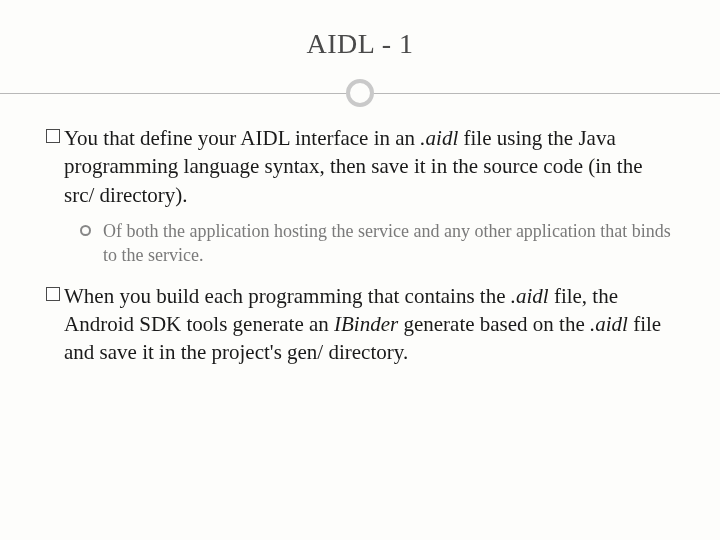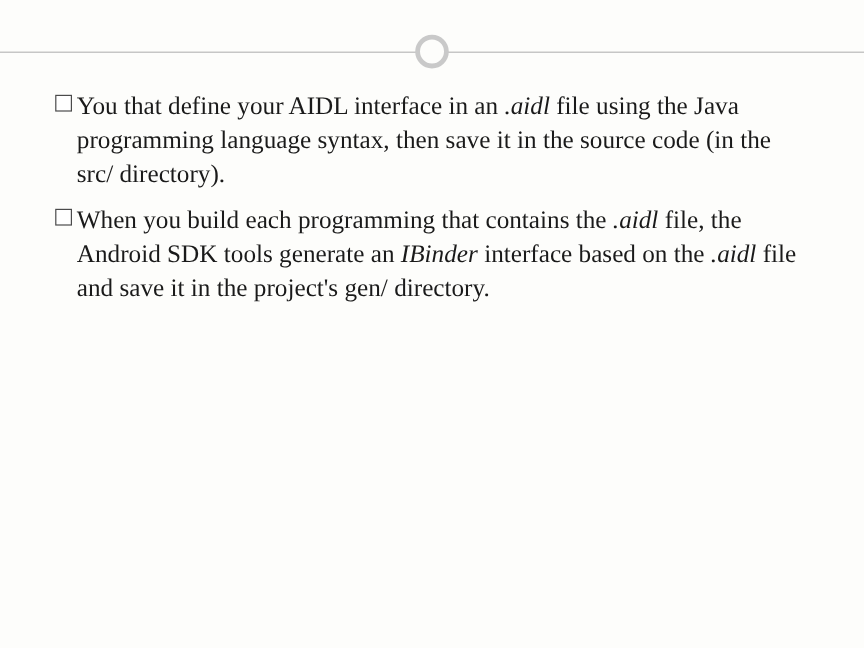--- a/index.html
+++ b/index.html
@@ -89,37 +89,42 @@
   .sub-text {
     font-size: 18px;
     line-height: 1.35;
     color: #7a7a7a;
   }
 </style>
 </head>
 <body>
 
 <div class="slide">
+  <h1 class="title">AIDL - 1</h1>
 
   <div class="divider-wrap">
     <div class="divider-line"></div>
     <div class="divider-circle"></div>
   </div>
 
   <div class="content">
 
     <div class="bullet-item">
       <div class="square-bullet"></div>
       <div class="bullet-text">
         <span>You that define your AIDL interface in an </span><span class="italic">.aidl</span><span> file using the Java programming language syntax, then save it in the source code (in the src/ directory).</span>
       </div>
     </div>
 
+    <div class="sub-item">
+      <div class="circle-bullet"></div>
+      <div class="sub-text">Of both the application hosting the service and any other application that binds to the service.</div>
+    </div>
 
     <div class="bullet-item">
       <div class="square-bullet"></div>
       <div class="bullet-text">
-        <span>When you build each programming that contains the </span><span class="italic">.aidl</span><span> file, the Android SDK tools generate an </span><span class="italic">IBinder</span><span> interface based on the </span><span class="italic">.aidl</span><span> file and save it in the project's gen/ directory.</span>
+        <span>When you build each programming that contains the </span><span class="italic">.aidl</span><span> file, the Android SDK tools generate an </span><span class="italic">IBinder</span><span> generate based on the </span><span class="italic">.aidl</span><span> file and save it in the project's gen/ directory.</span>
       </div>
     </div>
 
   </div>
 </div>
 
 </body></html>

